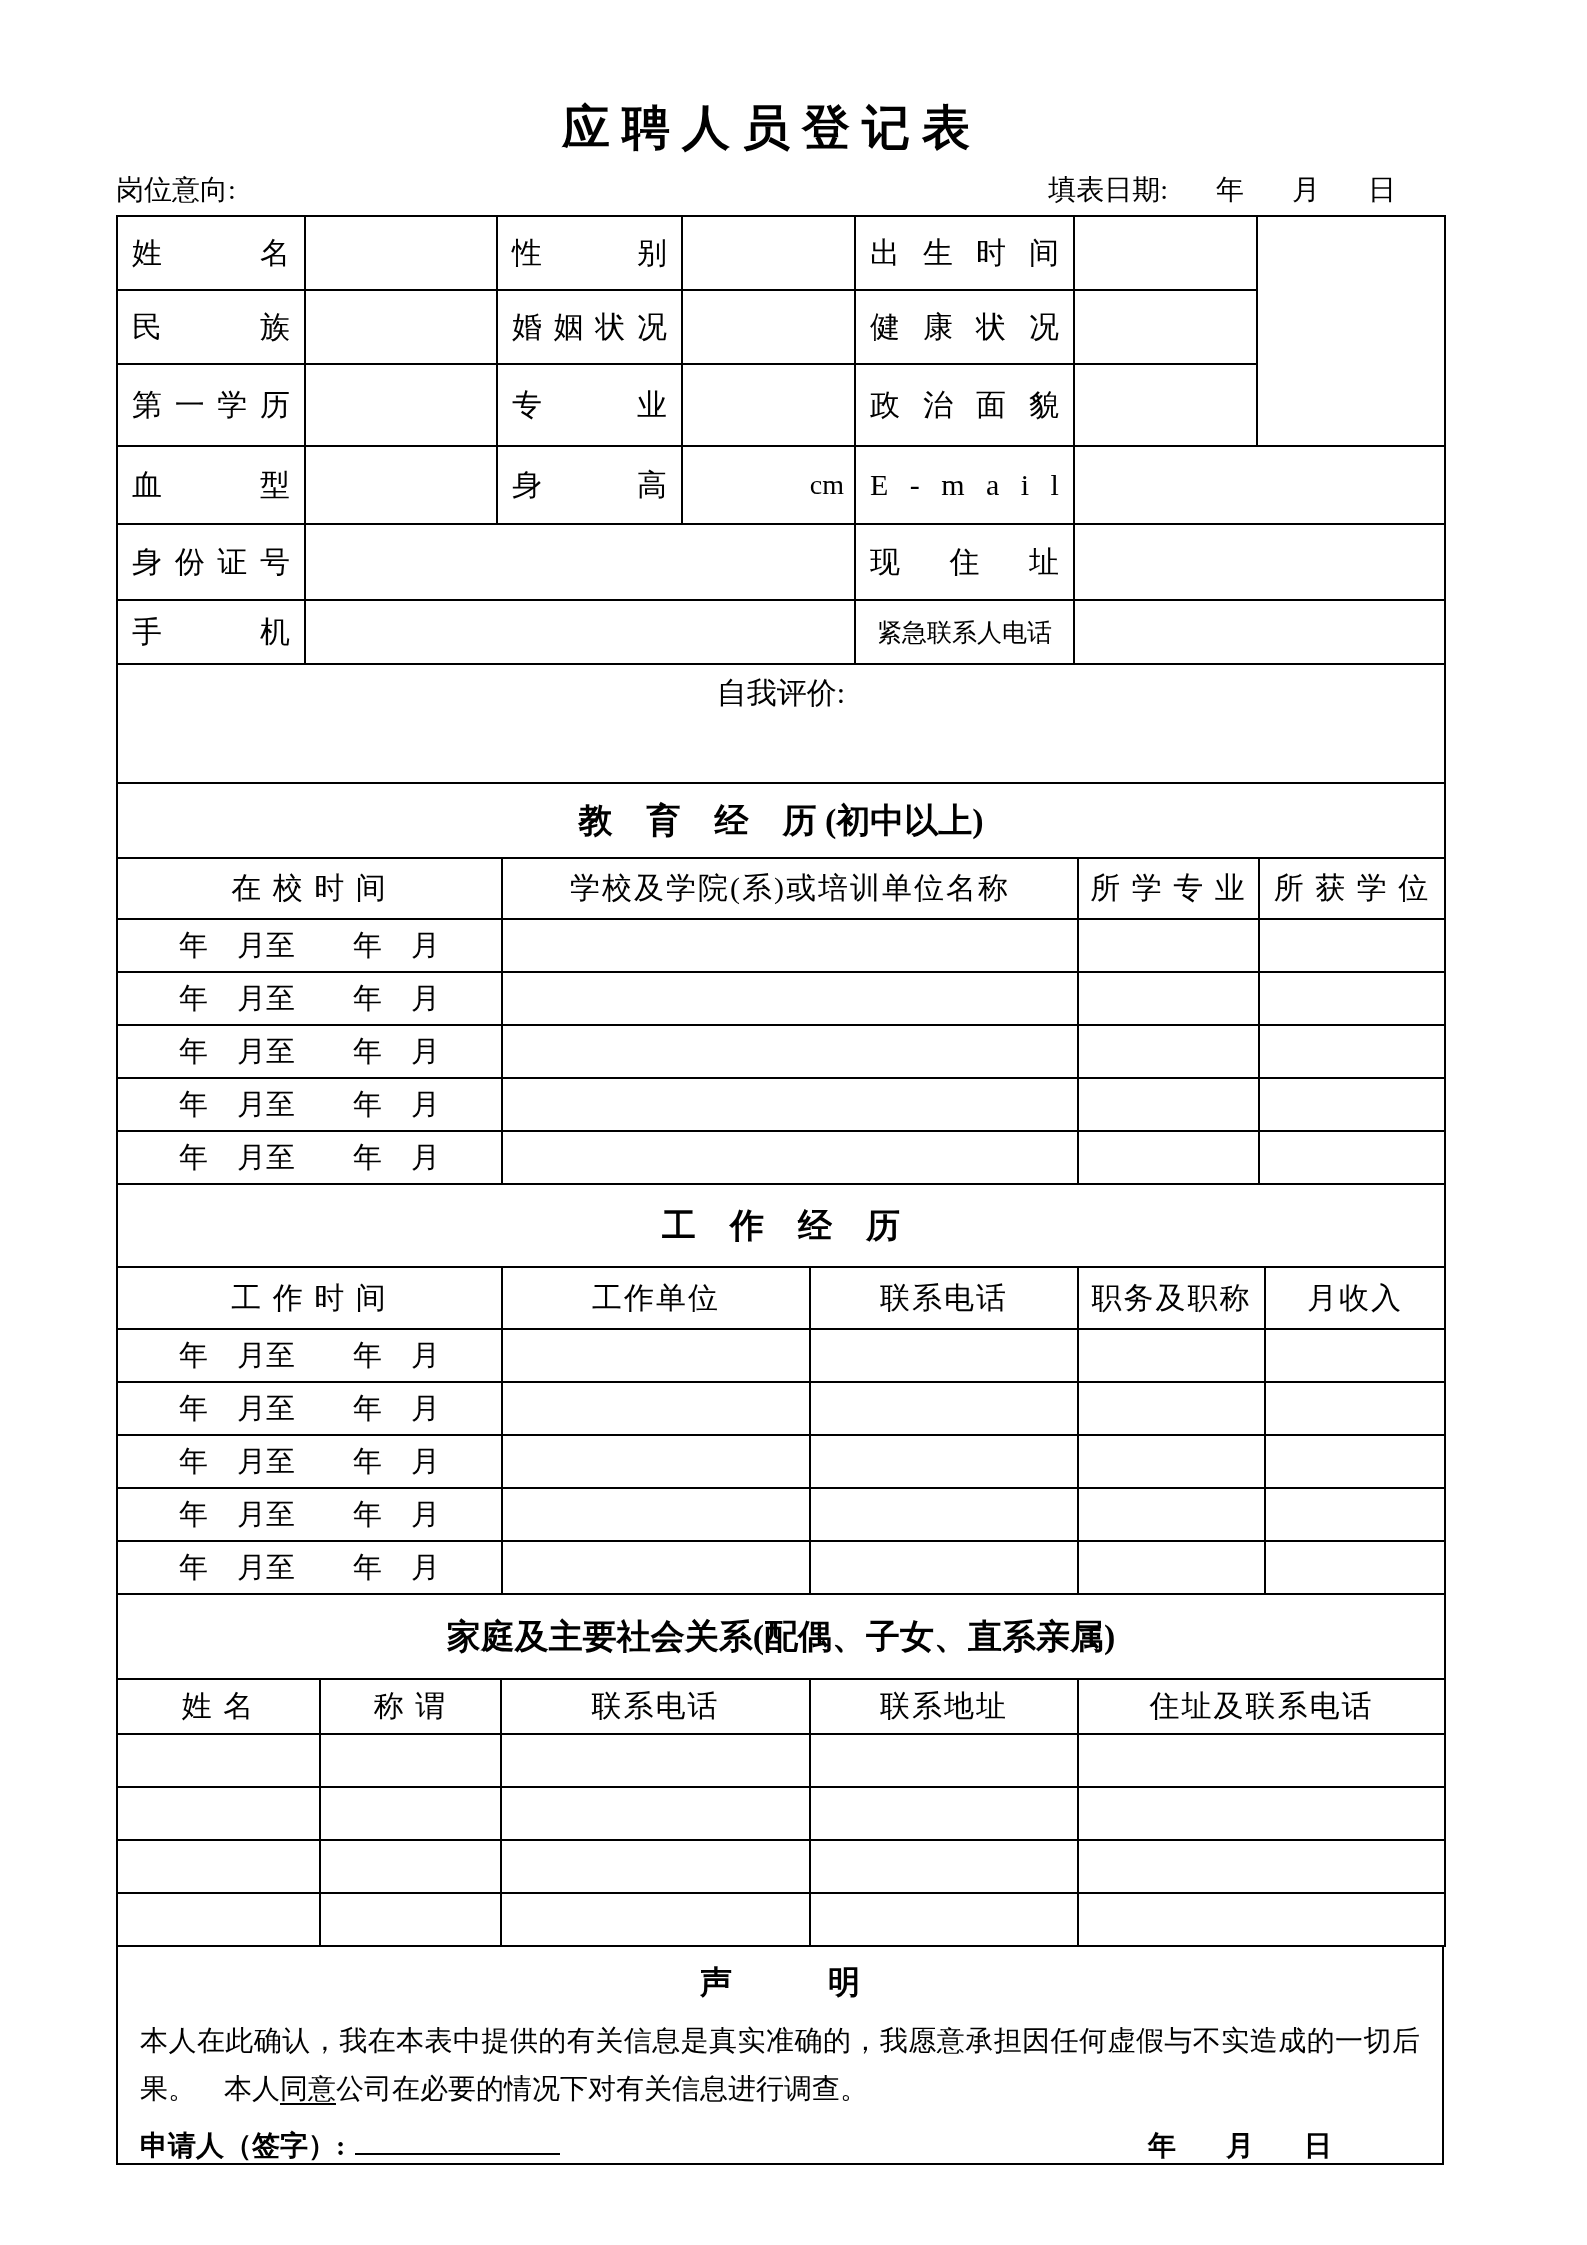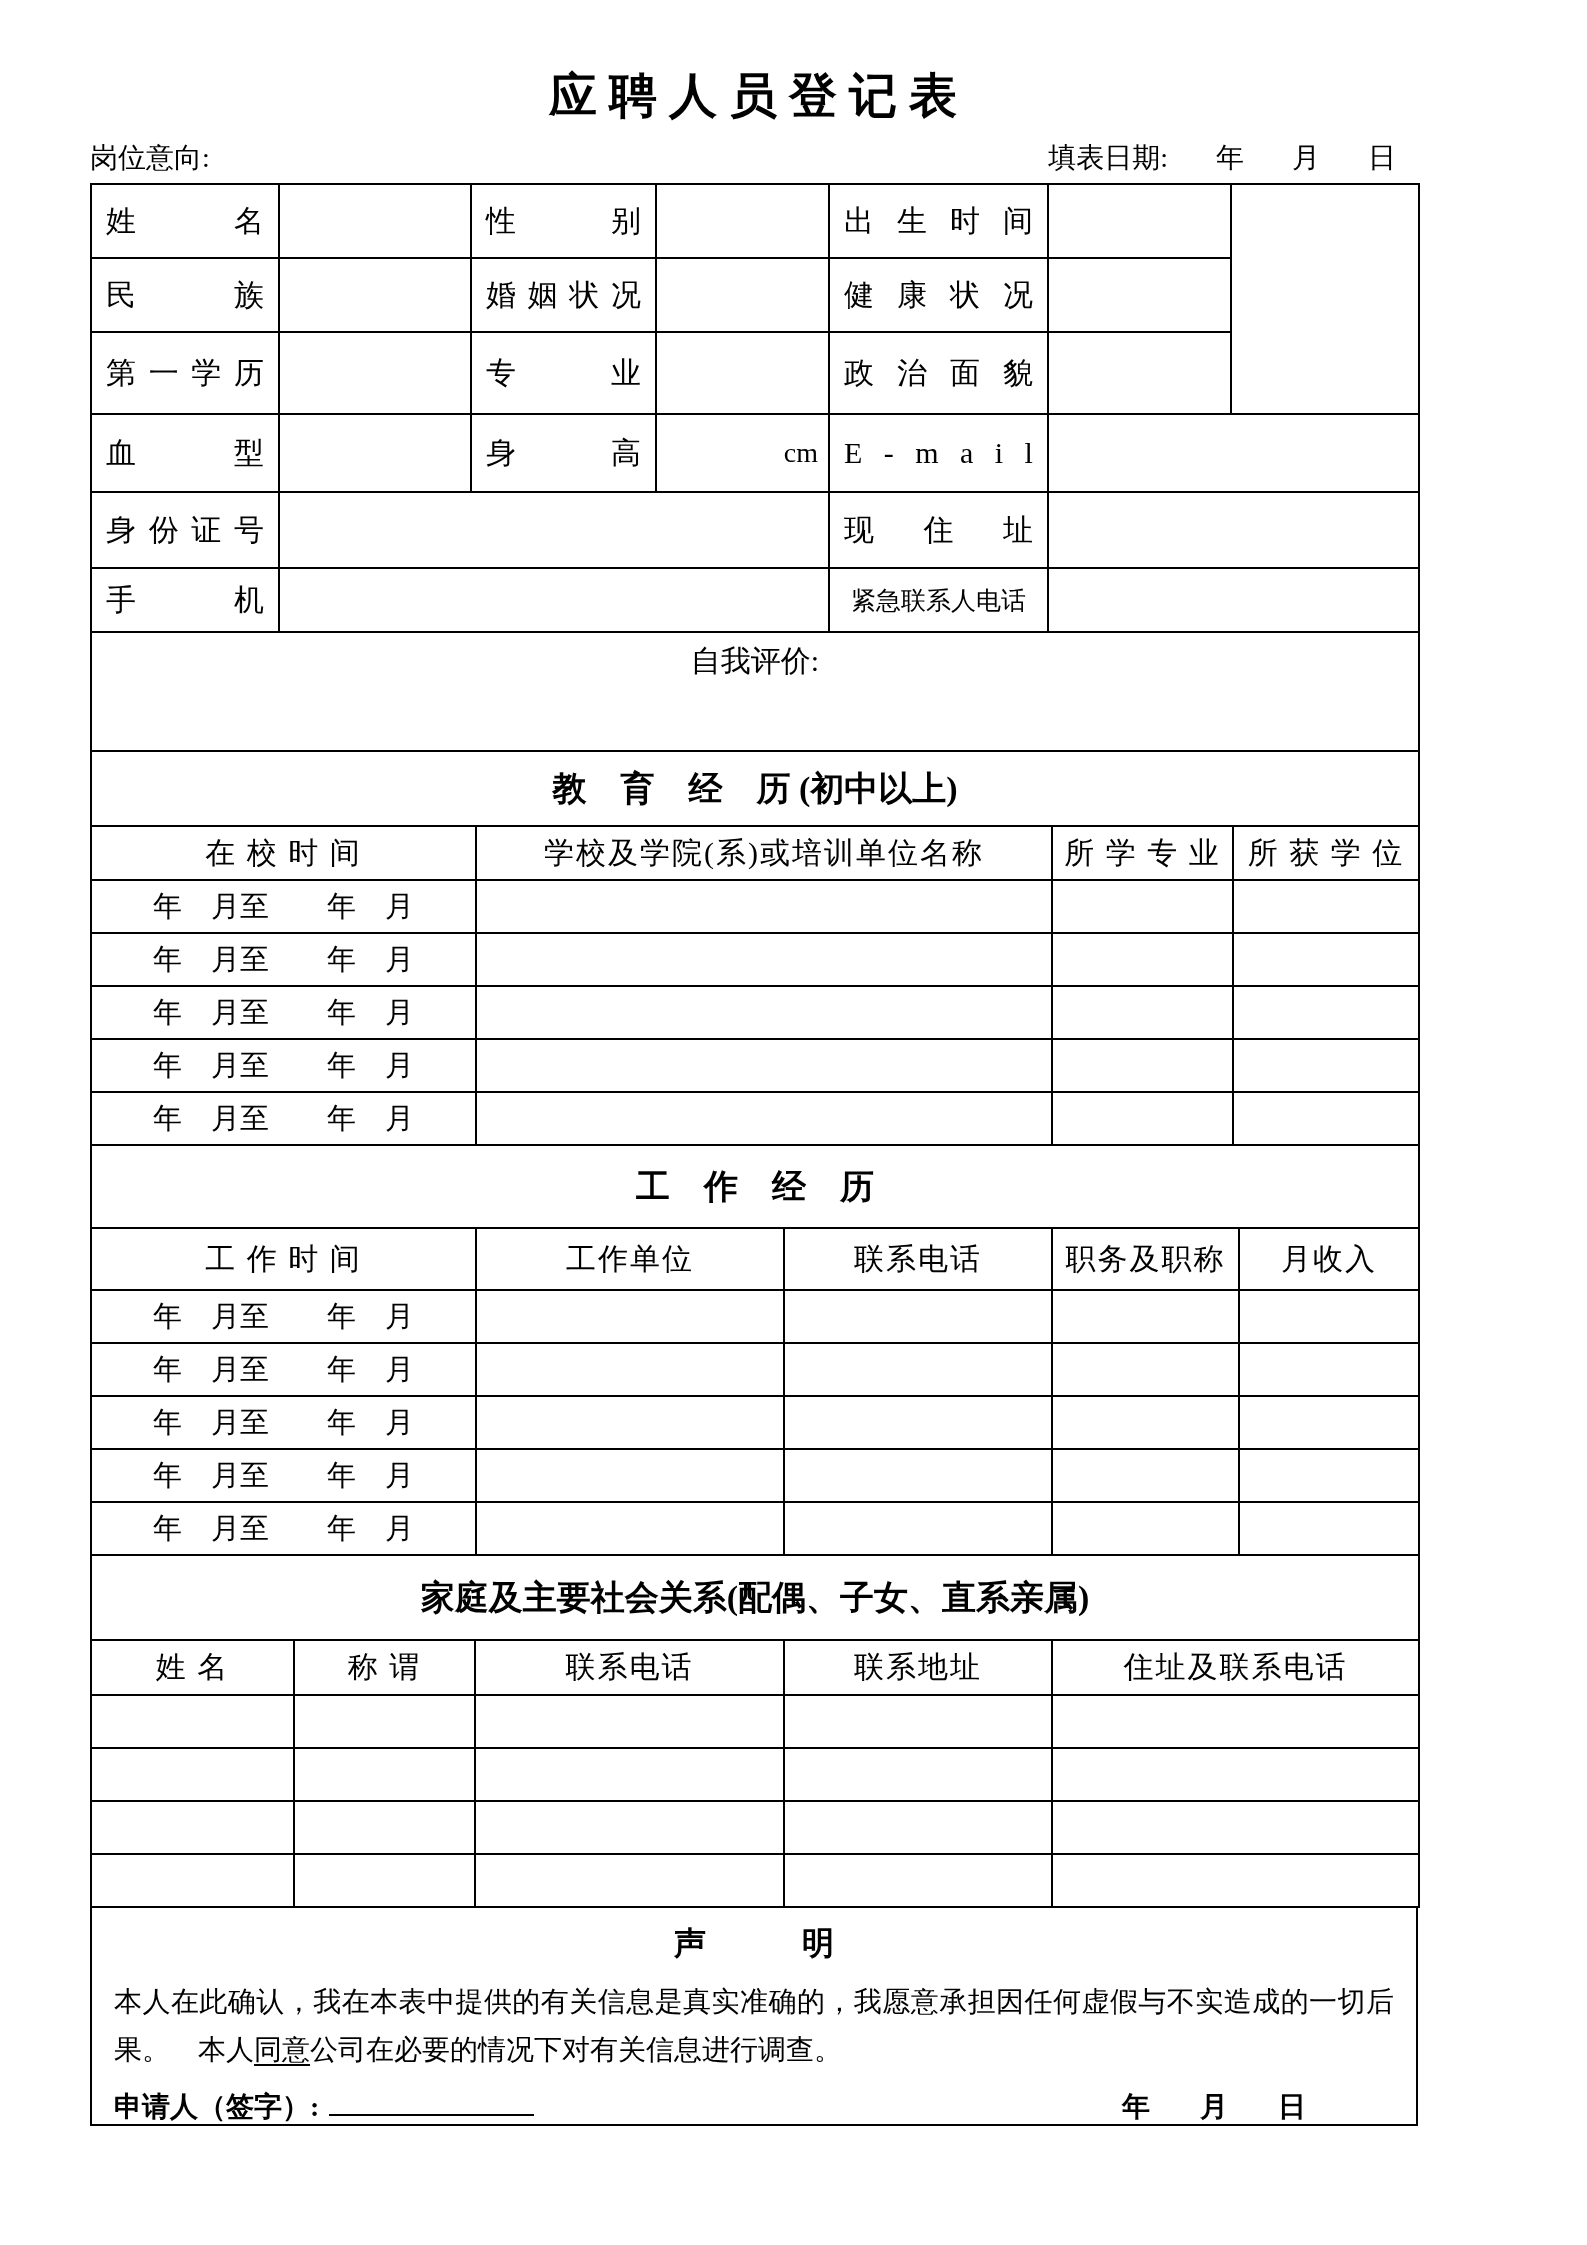--- a/index.html
+++ b/index.html
@@ -3,21 +3,21 @@
 <meta charset="utf-8">
 <style>
   * { box-sizing: border-box; margin: 0; padding: 0; }
   html, body { background: #ffffff; }
   body {
     width: 1587px; height: 2245px;
     color: #000;
     font-family: "Liberation Serif", "DejaVu Serif", serif;
     position: relative;
   }
-  .sheet { padding: 70px 159px 0 90px; }
+  .sheet { padding: 70px 159px 0 116px; margin-top: 32px; }
 
   .title {
     text-align: center;
     font-family: "Liberation Sans", "DejaVu Sans", sans-serif;
     font-weight: bold;
     font-size: 48px;
     letter-spacing: 12px;
     line-height: 52px;
     margin-bottom: 20px;
     white-space: nowrap;
@@ -228,21 +228,21 @@
     <colgroup>
       <col style="width:385px">
         <col style="width:576px">
         <col style="width:181px">
         <col style="width:186px">
     </colgroup>
     <tbody>
         <tr style="height:75px">
       <td class="band" colspan="4">教　育　经　历 (初中以上)</td>
     </tr>
-    <tr style="height:54px">
+    <tr style="height:61px">
       <th class="colhead">在 校 时 间</th>
       <th class="colhead">学校及学院(系)或培训单位名称</th>
       <th class="colhead">所 学 专 业</th>
       <th class="colhead">所 获 学 位</th>
     </tr>
     <tr style="height:53px">
       <td class="period">年　月至　　年　月</td>
       <td class="blank"></td>
       <td class="blank"></td>
       <td class="blank"></td>

